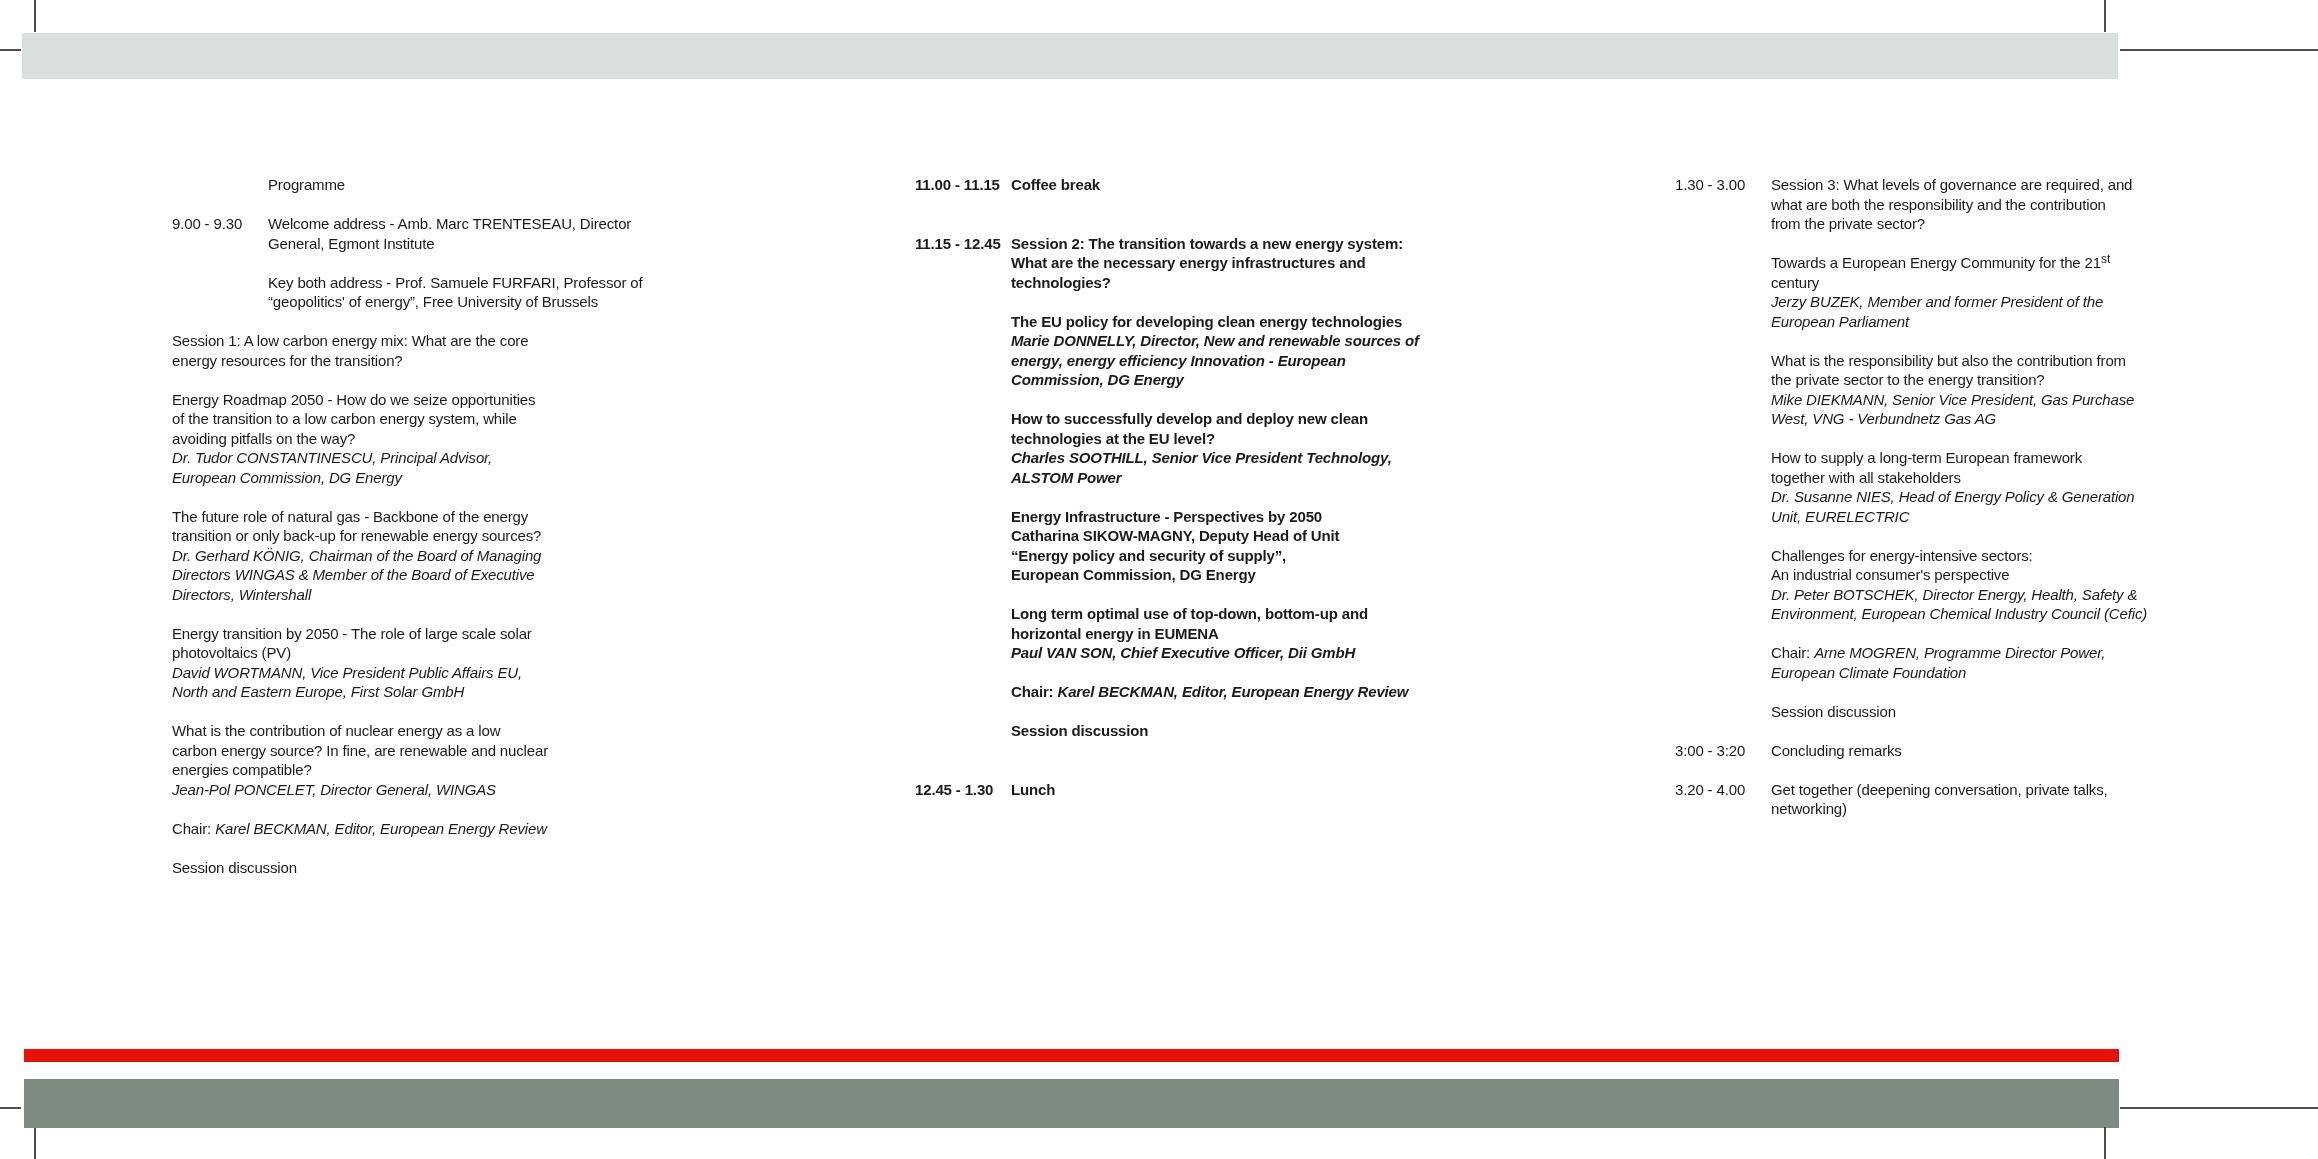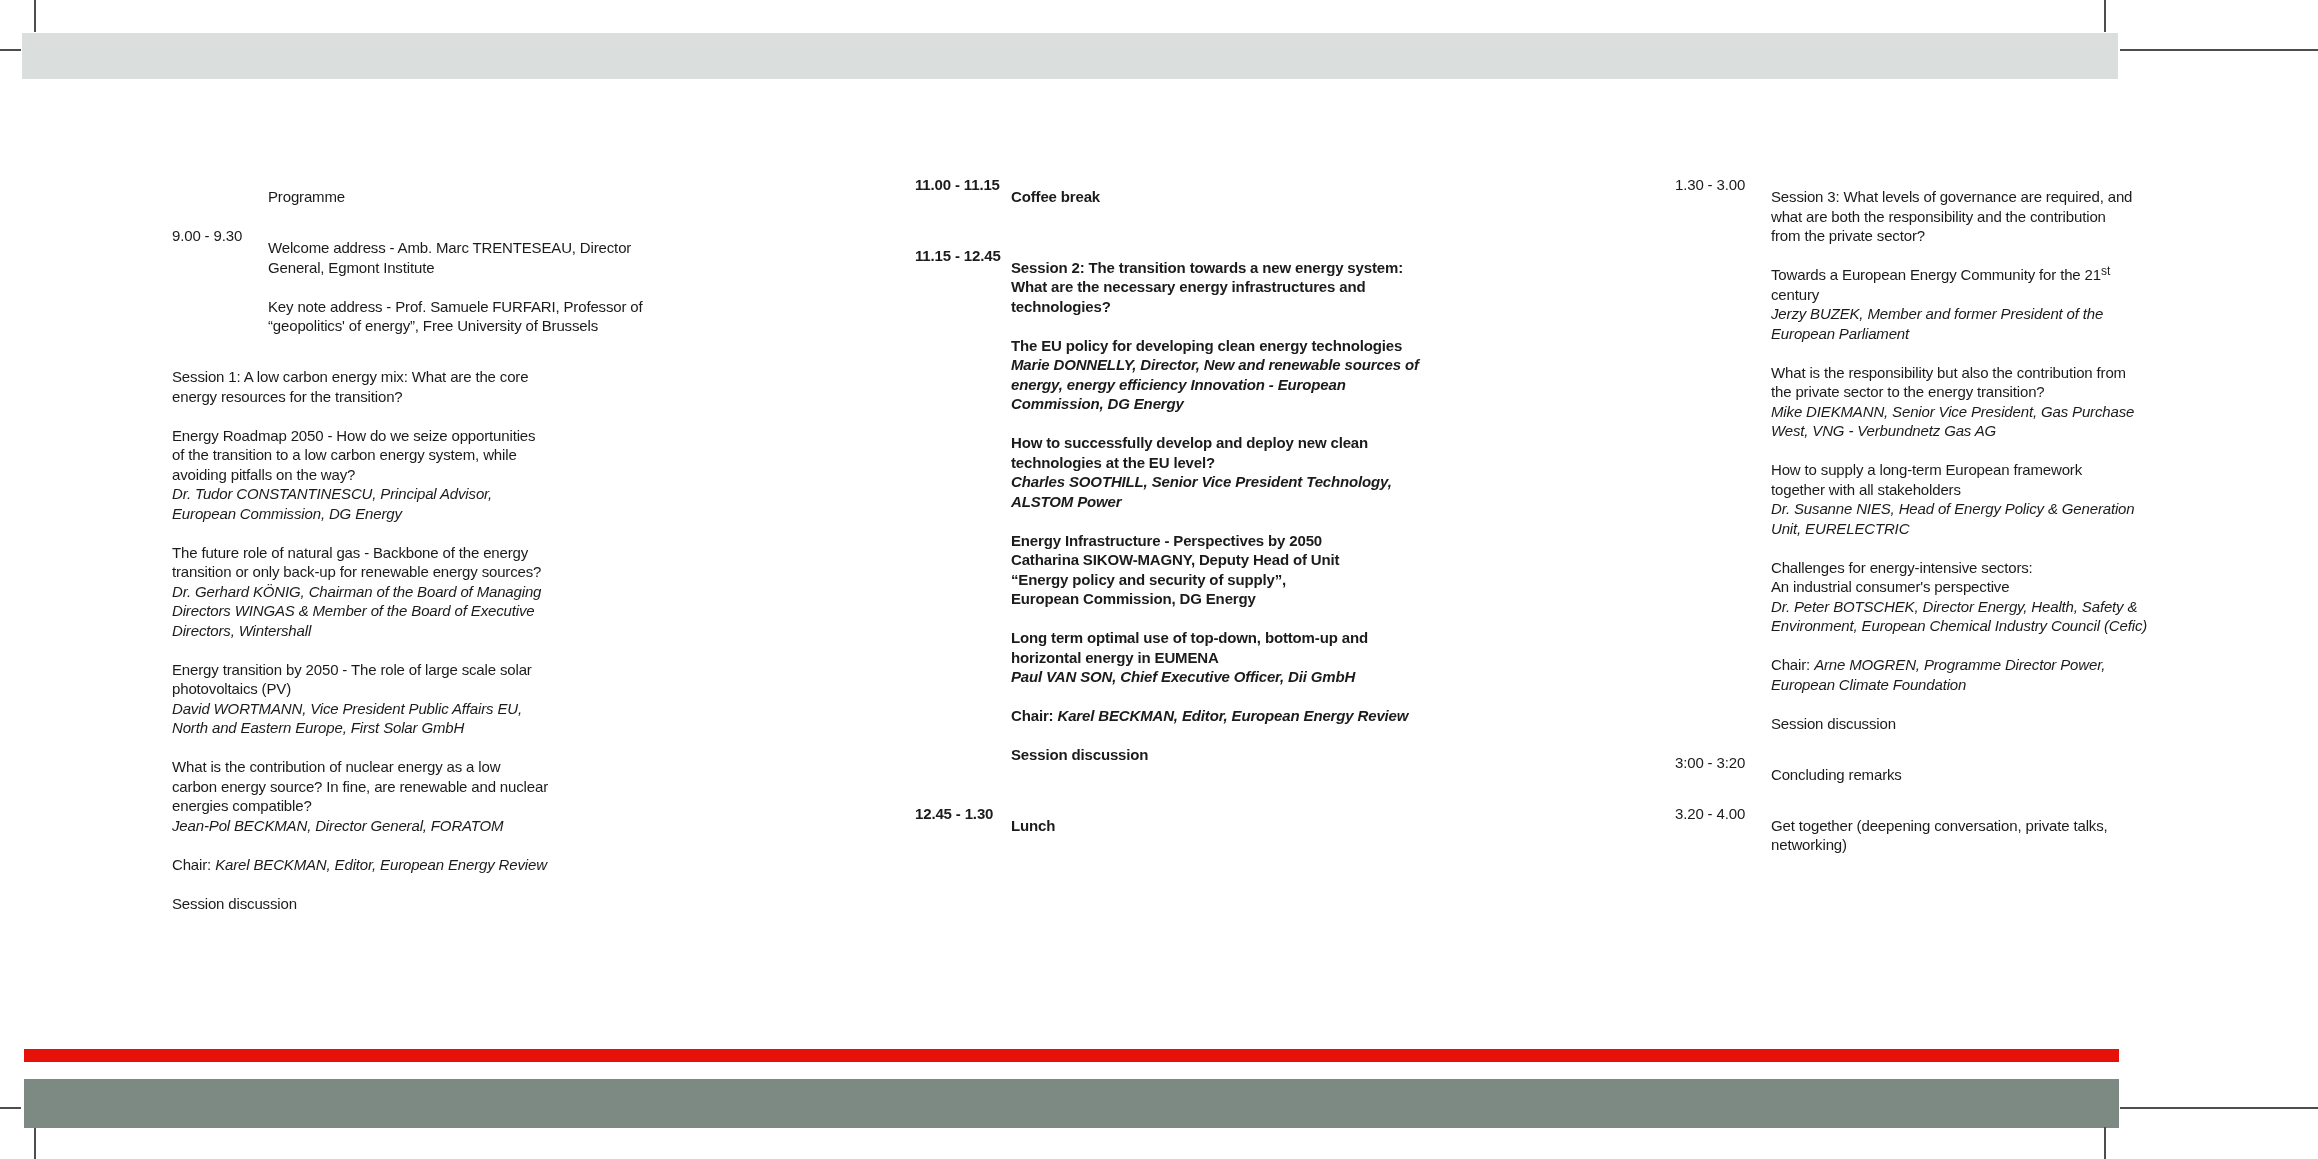--- a/index.html
+++ b/index.html
@@ -41,21 +41,21 @@
 
   .entry { display: flex; margin-top: 19.5px; }
   .entry:first-child { margin-top: 0; }
   
   .column-2 .entry:nth-child(2),
   .column-2 .entry:nth-child(3) { margin-top: 39px; }
 
   .time { flex: 0 0 96px; width: 96px; white-space: nowrap; }
   .entry-body { flex: 1 1 auto; min-width: 0; }
   .entry-body p { margin: 19.5px 0 0 0; white-space: pre-line; }
-  .entry-body p:first-child { margin-top: 12px; }
+  .entry-body p:first-child { margin-top: 0; }
   em { font-style: italic; }
   sup { font-size: 12px; line-height: 0; vertical-align: 5px; letter-spacing: 0; }
 </style>
 </head>
 <body style="background: rgb(255, 255, 255); color: rgb(27, 27, 27);">
 
 <div class="band band-top" style="background: rgb(218, 222, 221);"></div>
 <div class="band bar-red" style="background: rgb(230, 17, 8);"></div>
 <div class="band band-bottom" style="background: rgb(125, 138, 132);"></div>
 
@@ -73,21 +73,21 @@
       <div class="time"></div>
       <div class="entry-body">
         <p><span>Programme</span></p>
       </div>
     </div>
     <div class="entry">
       <div class="time">9.00 - 9.30</div>
       <div class="entry-body">
         <p><span>Welcome address - Amb. Marc TRENTESEAU, Director
 General, Egmont Institute</span></p>
-        <p><span>Key note address - Prof. Samuele FURFARI, Professor of
+        <p><span>Key both address - Prof. Samuele FURFARI, Professor of
 “geopolitics' of energy”, Free University of Brussels</span></p>
       </div>
     </div>
     <div class="entry">
       <div class="entry-body">
         <p><span>Session 1: A low carbon energy mix: What are the core
 energy resources for the transition?</span></p>
         <p><span>Energy Roadmap 2050 - How do we seize opportunities
 of the transition to a low carbon energy system, while
 avoiding pitfalls on the way?
@@ -98,21 +98,21 @@
 </span><em>Dr. Gerhard KÖNIG, Chairman of the Board of Managing
 Directors WINGAS &amp; Member of the Board of Executive
 Directors, Wintershall</em></p>
         <p><span>Energy transition by 2050 - The role of large scale solar
 photovoltaics (PV)
 </span><em>David WORTMANN, Vice President Public Affairs EU,
 North and Eastern Europe, First Solar GmbH</em></p>
         <p><span>What is the contribution of nuclear energy as a low
 carbon energy source? In fine, are renewable and nuclear
 energies compatible?
-</span><em>Jean-Pol BECKMAN, Director General, FORATOM</em></p>
+</span><em>Jean-Pol PONCELET, Director General, WINGAS</em></p>
         <p><span>Chair: </span><em>Karel BECKMAN, Editor, European Energy Review</em></p>
         <p><span>Session discussion</span></p>
       </div>
     </div>
   </div>
 <div class="column column-2">
     <div class="entry">
       <div class="time">11.00 - 11.15</div>
       <div class="entry-body">
         <p><span>Coffee break</span></p>

